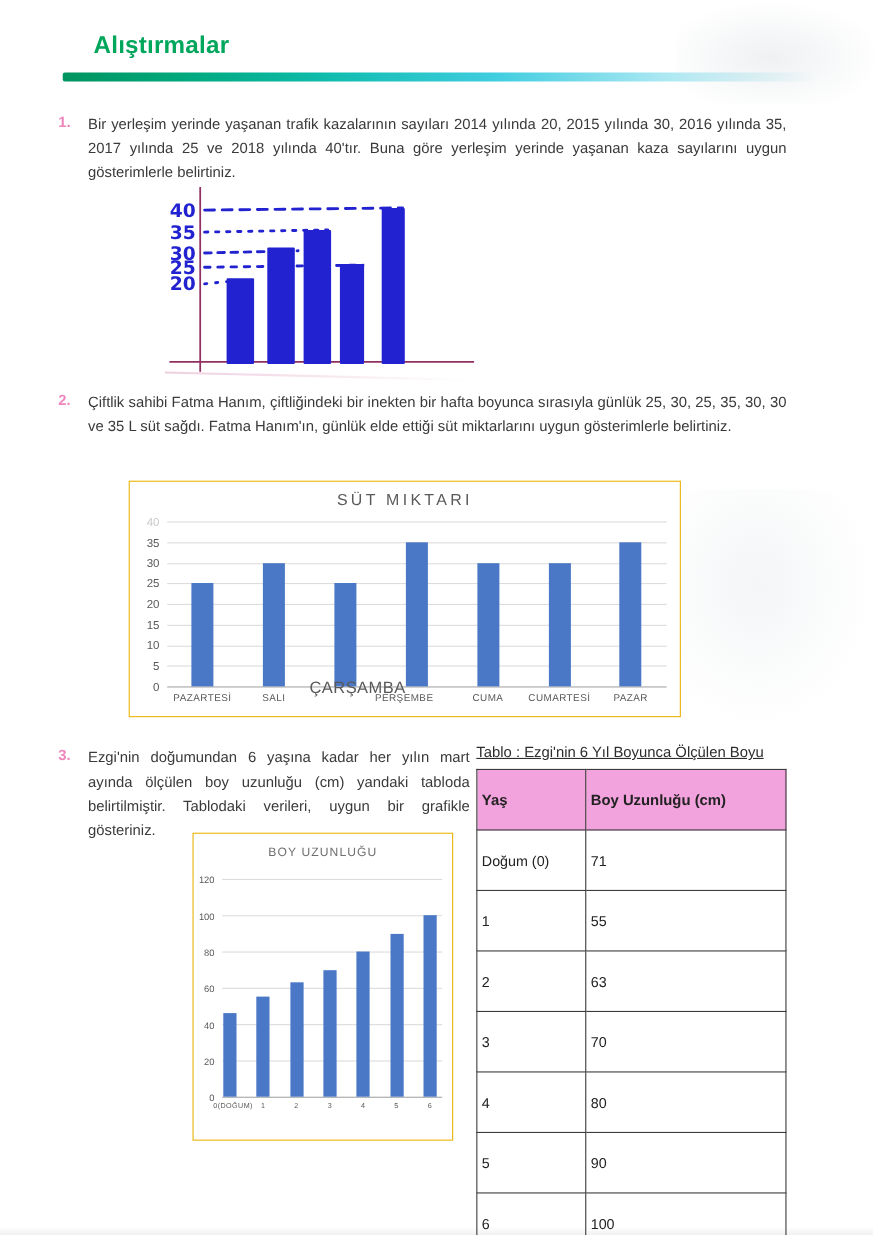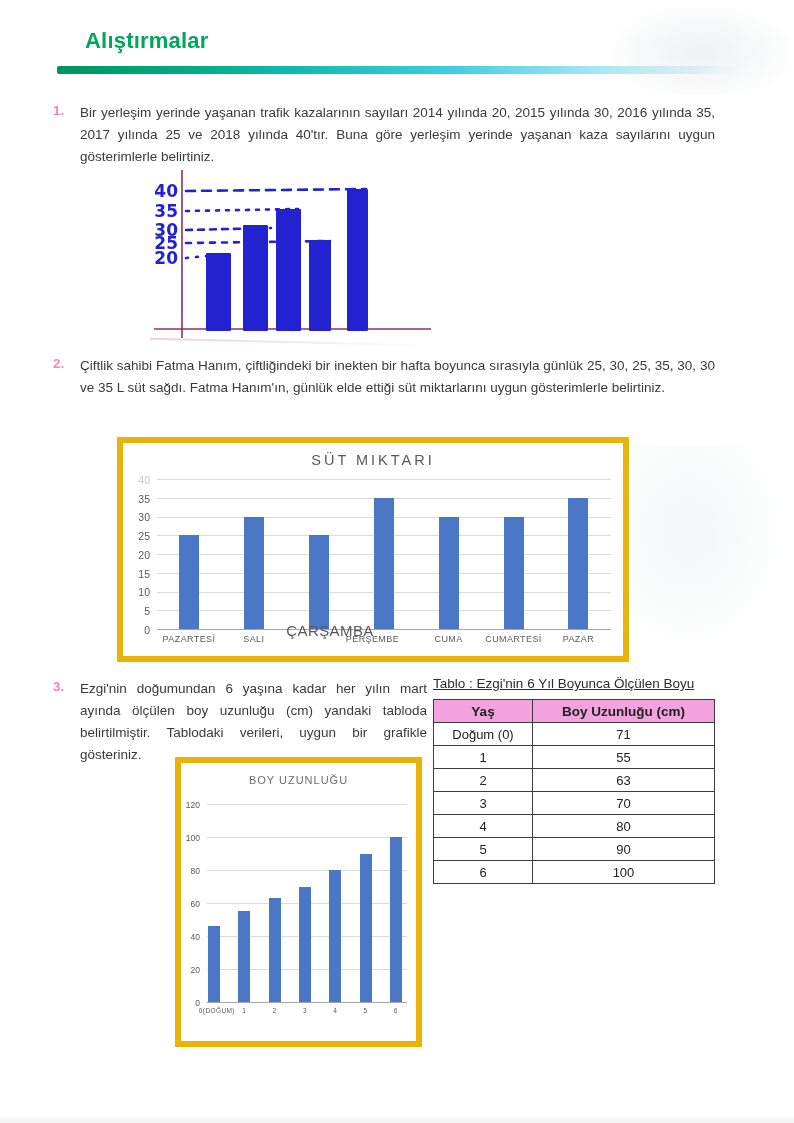--- a/index.html
+++ b/index.html
@@ -20,39 +20,39 @@
   
   .q{position:absolute; display:flex; gap:10px;}
   .qnum{flex:none; width:17px; font-size:13.5px; font-weight:bold; color:#ee87bd; padding-top:1px;}
   .qtext{margin:0; font-size:13.5px; line-height:1.63; color:#3a3a3a; text-align:justify;}
   #q1{left:53px; top:102px; width:662px;}
   #q2{left:53px; top:355px; width:662px;}
   #q3{left:53px; top:678px; width:374px;}
   
   #hand-chart{position:absolute; left:140px; top:166px;}
   
-  .chartbox{position:absolute; background:#fff; border:6px solid #eab308;}
+  .chartbox{position:absolute; background:#fff; border:1px solid #eab308;}
   #milk-chart{left:117px; top:437px; width:500px; height:213px;}
   #height-chart{left:175px; top:757px; width:235px; height:278px;}
   .chart-title{position:absolute; left:0; width:100%; text-align:center; color:#5a5a5a; font-weight:normal;}
   #milk-chart .chart-title{top:9px; font-size:14.5px; letter-spacing:3px;}
   #height-chart .chart-title{top:11px; font-size:11px; letter-spacing:1px; color:#6e6e6e;}
   .grid{position:absolute; height:1px; background:#dcdcdc;}
   .grid.base{background:#a6a6a6;}
   .ylab{position:absolute; text-align:right; color:#595959; line-height:1;}
   .xlab{position:absolute; text-align:center; color:#595959; line-height:1; letter-spacing:.4px;}
   .vbar{position:absolute; background:#4a78c6;}
   
   #table-caption{position:absolute; left:433px; top:676px; font-size:13.5px; color:#2d2d2d;text-decoration:underline;}
   #growth-table{
     position:absolute; left:433px; top:699px; width:282px;
     border-collapse:collapse; font-size:13px; color:#222; table-layout:fixed;
   }
   #growth-table th, #growth-table td{
-    border:1.5px solid #3c3c3c; text-align:center; height:22px; padding:0 4px;
+    border:1.5px solid #3c3c3c; text-align:left; height:22px; padding:16px 4px;
   }
   #growth-table th{background:#f2a2dc; font-weight:bold; font-size:13.5px; color:#222;}
   #growth-table col.c1{width:99px;}
   
   .badge{
     position:absolute; left:735px; top:1155px; width:42px; height:23px;
     border-radius:50%; background:radial-gradient(circle at 38% 35%, #f2502a, #ce1f0d 75%);
     border:3px solid #f09a12; display:flex; align-items:flex-end; justify-content:center;
   }
   .badge span{color:#ffd94d; font-weight:bold; font-size:13px; text-shadow:0 0 1px #7a1400;}

